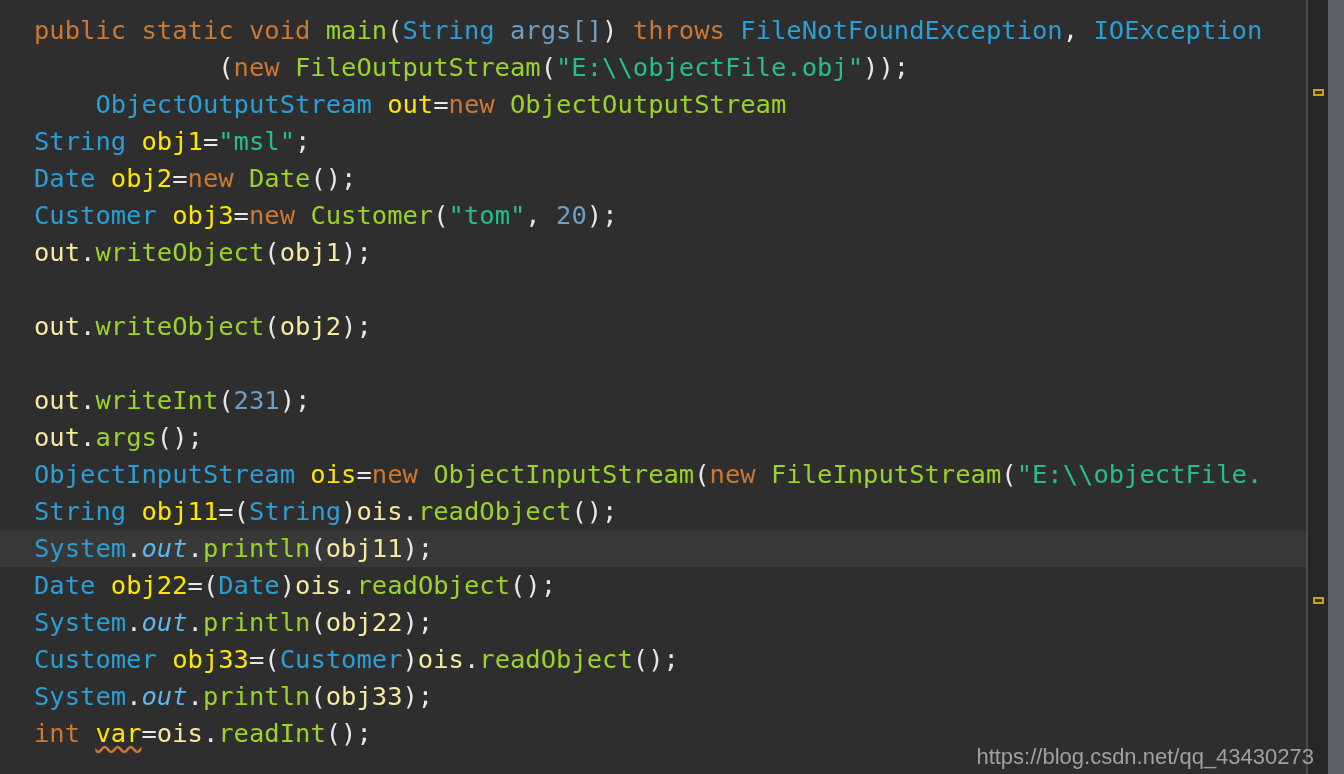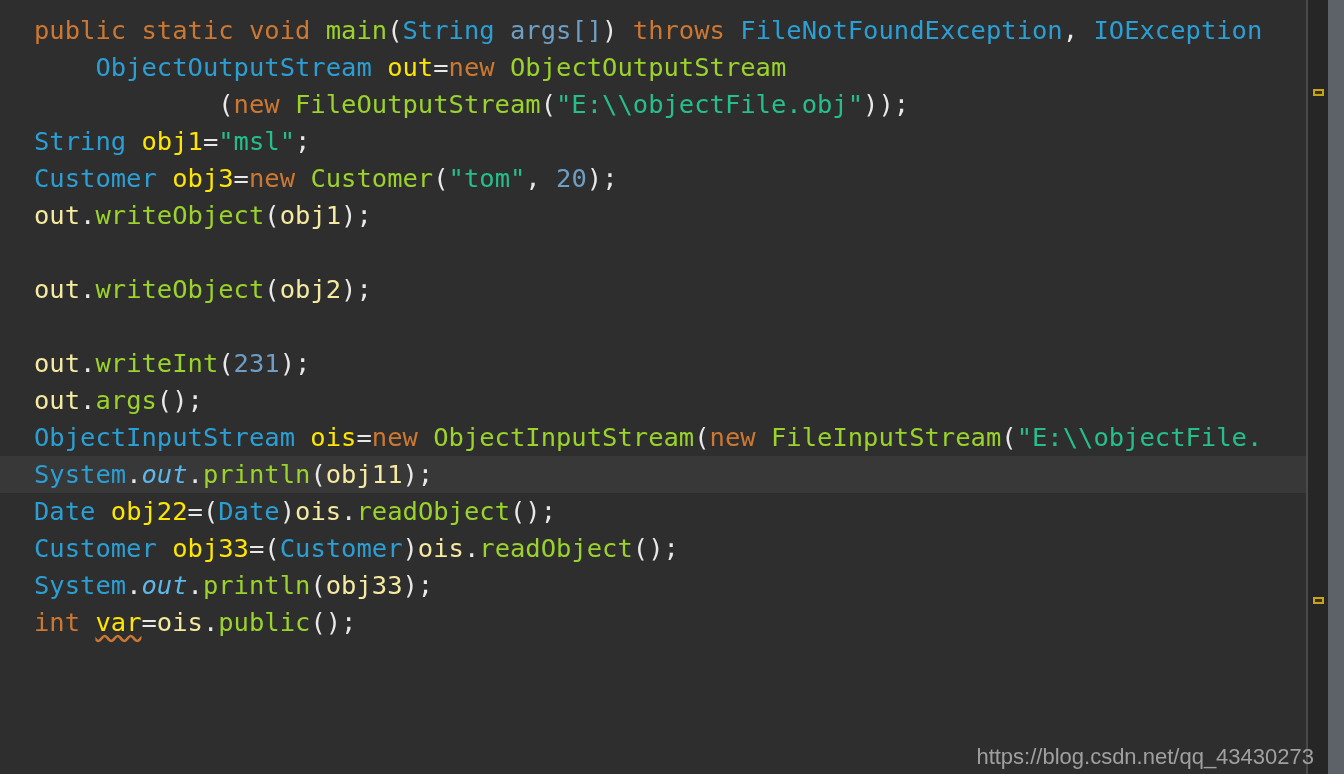--- a/index.html
+++ b/index.html
@@ -117,36 +117,39 @@
     pointer-events: none;
   }
 </style>
 </head>
 <body>
 
 <div id="screen">
 
   <div id="code-area">
       <div class="code-line"><span class="t-kw">public static void </span><span class="t-method">main</span><span class="t-punc">(</span><span class="t-type">String</span><span class="t-plain"> </span><span class="t-num">args[]</span><span class="t-punc">) </span><span class="t-kw">throws</span><span class="t-plain"> </span><span class="t-type">FileNotFoundException</span><span class="t-punc">, </span><span class="t-type">IOException</span></div>
+      <div class="code-line"><span>            </span><span class="t-punc">(</span><span class="t-kw">new</span><span class="t-plain"> </span><span class="t-class">FileOutputStream</span><span class="t-punc">(</span><span class="t-str">"E:\\objectFile.obj"</span><span class="t-punc">));</span></div>
       <div class="code-line"><span>    </span><span class="t-type">ObjectOutputStream</span><span class="t-plain"> </span><span class="t-var">out</span><span class="t-punc">=</span><span class="t-kw">new</span><span class="t-plain"> </span><span class="t-class">ObjectOutputStream</span></div>
-      <div class="code-line"><span>            </span><span class="t-punc">(</span><span class="t-kw">new</span><span class="t-plain"> </span><span class="t-class">FileOutputStream</span><span class="t-punc">(</span><span class="t-str">"E:\\objectFile.obj"</span><span class="t-punc">));</span></div>
       <div class="code-line"><span class="t-type">String</span><span class="t-plain"> </span><span class="t-var">obj1</span><span class="t-punc">=</span><span class="t-str">"msl"</span><span class="t-punc">;</span></div>
+      <div class="code-line"><span class="t-type">Date</span><span class="t-plain"> </span><span class="t-var">obj2</span><span class="t-punc">=</span><span class="t-kw">new</span><span class="t-plain"> </span><span class="t-class">Date</span><span class="t-punc">();</span></div>
       <div class="code-line"><span class="t-type">Customer</span><span class="t-plain"> </span><span class="t-var">obj3</span><span class="t-punc">=</span><span class="t-kw">new</span><span class="t-plain"> </span><span class="t-class">Customer</span><span class="t-punc">(</span><span class="t-str">"tom"</span><span class="t-punc">, </span><span class="t-num">20</span><span class="t-punc">);</span></div>
       <div class="code-line"><span class="t-field">out</span><span class="t-punc">.</span><span class="t-method">writeObject</span><span class="t-punc">(</span><span class="t-field">obj1</span><span class="t-punc">);</span></div>
       <div class="code-line">&nbsp;</div>
       <div class="code-line"><span class="t-field">out</span><span class="t-punc">.</span><span class="t-method">writeObject</span><span class="t-punc">(</span><span class="t-field">obj2</span><span class="t-punc">);</span></div>
       <div class="code-line">&nbsp;</div>
       <div class="code-line"><span class="t-field">out</span><span class="t-punc">.</span><span class="t-method">writeInt</span><span class="t-punc">(</span><span class="t-num">231</span><span class="t-punc">);</span></div>
       <div class="code-line"><span class="t-field">out</span><span class="t-punc">.</span><span class="t-method">args</span><span class="t-punc">();</span></div>
       <div class="code-line"><span class="t-type">ObjectInputStream</span><span class="t-plain"> </span><span class="t-var">ois</span><span class="t-punc">=</span><span class="t-kw">new</span><span class="t-plain"> </span><span class="t-class">ObjectInputStream</span><span class="t-punc">(</span><span class="t-kw">new</span><span class="t-plain"> </span><span class="t-class">FileInputStream</span><span class="t-punc">(</span><span class="t-str">"E:\\objectFile.</span></div>
+      <div class="code-line"><span class="t-type">String</span><span class="t-plain"> </span><span class="t-var">obj11</span><span class="t-punc">=(</span><span class="t-type">String</span><span class="t-punc">)</span><span class="t-field">ois</span><span class="t-punc">.</span><span class="t-method">readObject</span><span class="t-punc">();</span></div>
       <div class="code-line current"><span class="t-type">System</span><span class="t-punc">.</span><span class="t-static">out</span><span class="t-punc">.</span><span class="t-method">println</span><span class="t-punc">(</span><span class="t-field">obj11</span><span class="t-punc">);</span></div>
       <div class="code-line"><span class="t-type">Date</span><span class="t-plain"> </span><span class="t-var">obj22</span><span class="t-punc">=(</span><span class="t-type">Date</span><span class="t-punc">)</span><span class="t-field">ois</span><span class="t-punc">.</span><span class="t-method">readObject</span><span class="t-punc">();</span></div>
+      <div class="code-line"><span class="t-type">System</span><span class="t-punc">.</span><span class="t-static">out</span><span class="t-punc">.</span><span class="t-method">println</span><span class="t-punc">(</span><span class="t-field">obj22</span><span class="t-punc">);</span></div>
       <div class="code-line"><span class="t-type">Customer</span><span class="t-plain"> </span><span class="t-var">obj33</span><span class="t-punc">=(</span><span class="t-type">Customer</span><span class="t-punc">)</span><span class="t-field">ois</span><span class="t-punc">.</span><span class="t-method">readObject</span><span class="t-punc">();</span></div>
       <div class="code-line"><span class="t-type">System</span><span class="t-punc">.</span><span class="t-static">out</span><span class="t-punc">.</span><span class="t-method">println</span><span class="t-punc">(</span><span class="t-field">obj33</span><span class="t-punc">);</span></div>
-      <div class="code-line"><span class="t-kw">int</span><span class="t-plain"> </span><span class="t-var squiggle">var</span><span class="t-punc">=</span><span class="t-field">ois</span><span class="t-punc">.</span><span class="t-method">public</span><span class="t-punc">();</span></div>
+      <div class="code-line"><span class="t-kw">int</span><span class="t-plain"> </span><span class="t-var squiggle">var</span><span class="t-punc">=</span><span class="t-field">ois</span><span class="t-punc">.</span><span class="t-method">readInt</span><span class="t-punc">();</span></div>
     </div>
 
   <div id="divider"></div>
 
   <div id="marks-column">
       <div class="mark" style="top: 89px; border-color: rgb(200, 164, 21);"></div>
       <div class="mark" style="top: 597px; border-color: rgb(200, 164, 21);"></div>
     </div>
 
   <div id="scrollbar-track">

